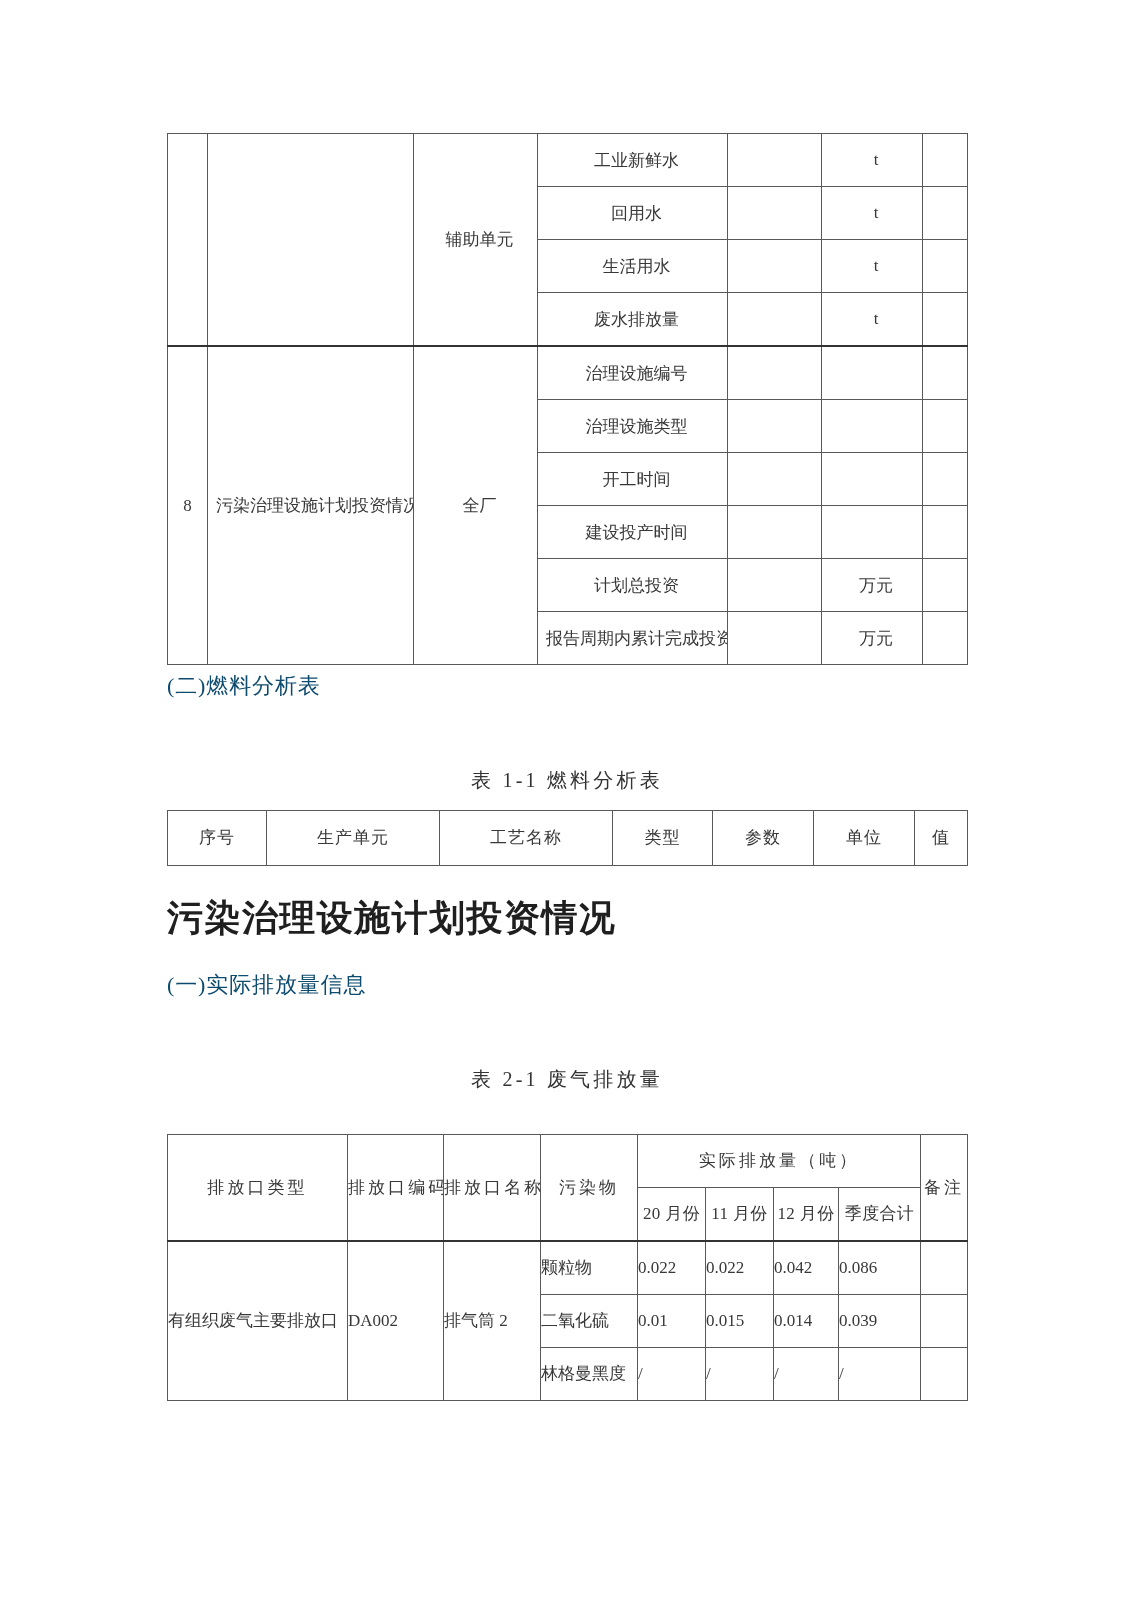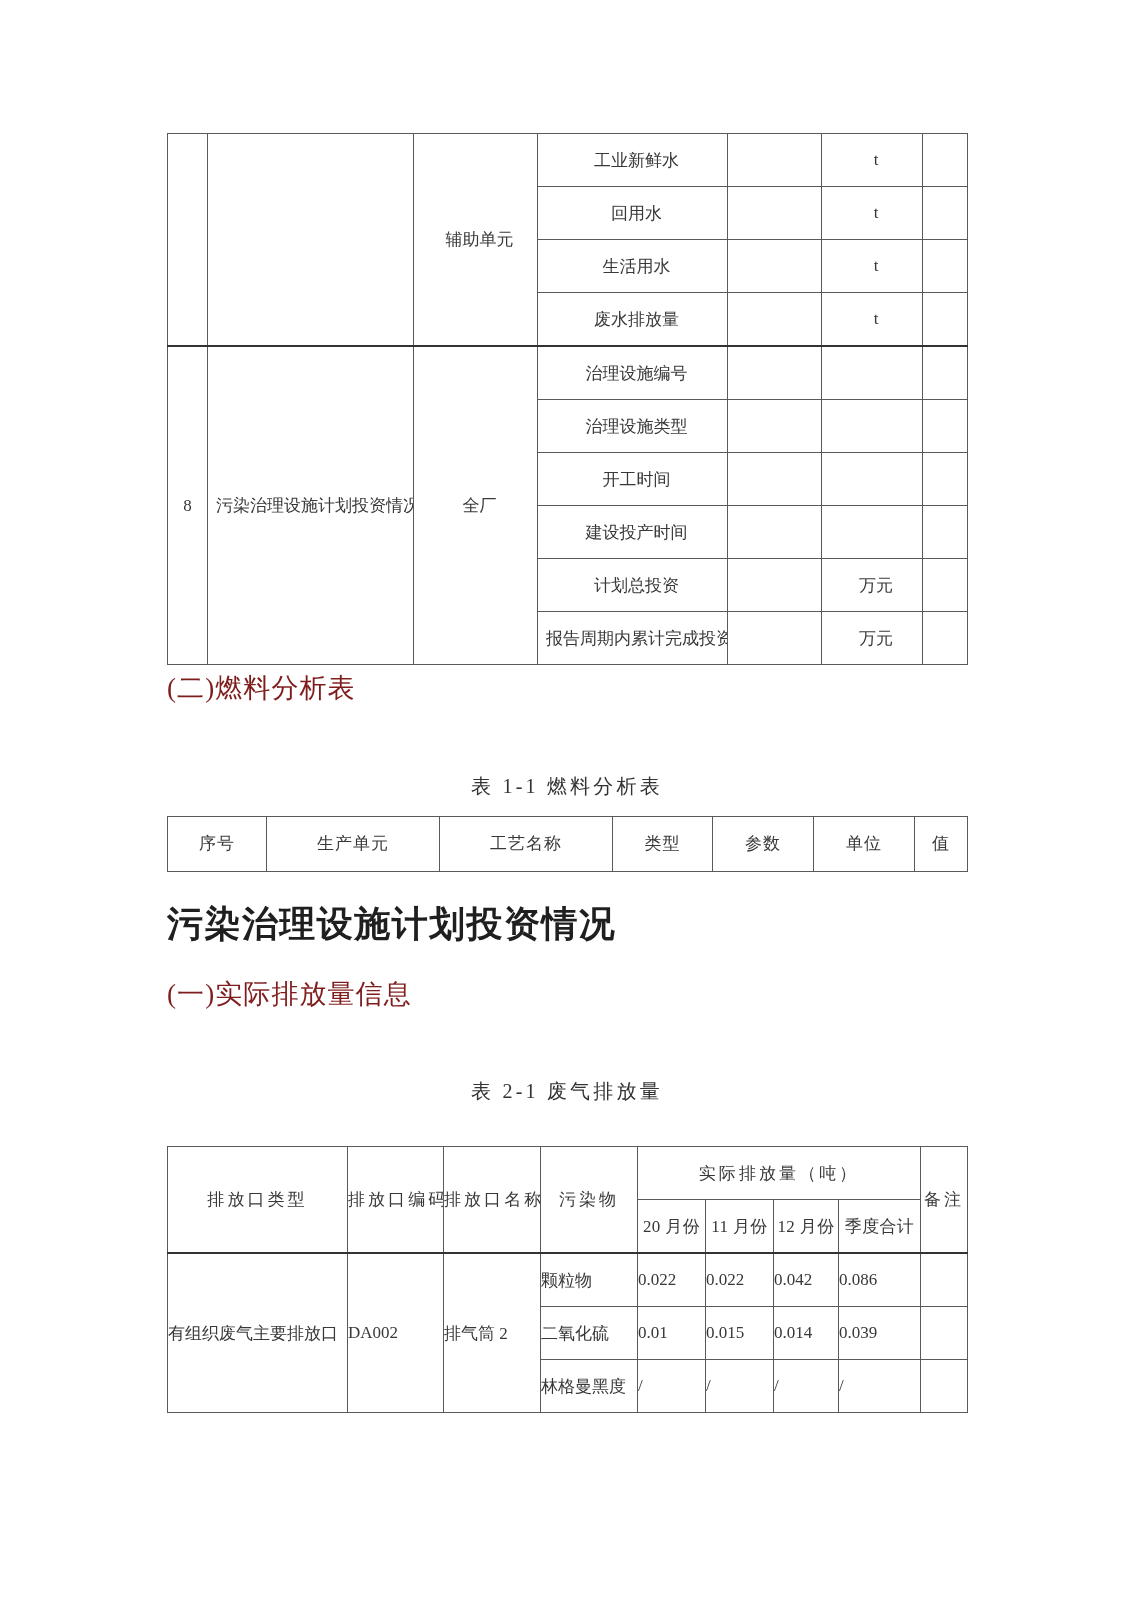--- a/index.html
+++ b/index.html
@@ -36,24 +36,24 @@
   .t11 th { height:54px; letter-spacing:0.06em;font-family:Liberation Mono, monospace; }
   
   .t21 th { height:52px; }
   .t21 thead tr:first-child th { letter-spacing:0.18em; }
   .t21 thead tr.months th { letter-spacing:0.02em; }
   .t21 tbody td { height:52px; }
   .t21 tbody tr:first-child td { border-top:2px solid #333333; }
   .t21 td.pl { text-align:left; padding-left:0; }
   
   .h2 {
-    font-size:27px; line-height:1.25;
+    font-size:22px; line-height:1.25;
     margin:7px 0 0 0;
     letter-spacing:0.04em;
-    color:#7f1d1d;
+    color:#0c4a6e;
   }
   .h2.actual { margin-top:30px; }
   .h1 {
     font-size:36px; line-height:1.3;
     font-weight:bold;
     margin:29px 0 0 0;
     letter-spacing:0.04em;
     color:#1f1f1f;
   }
   .caption {

